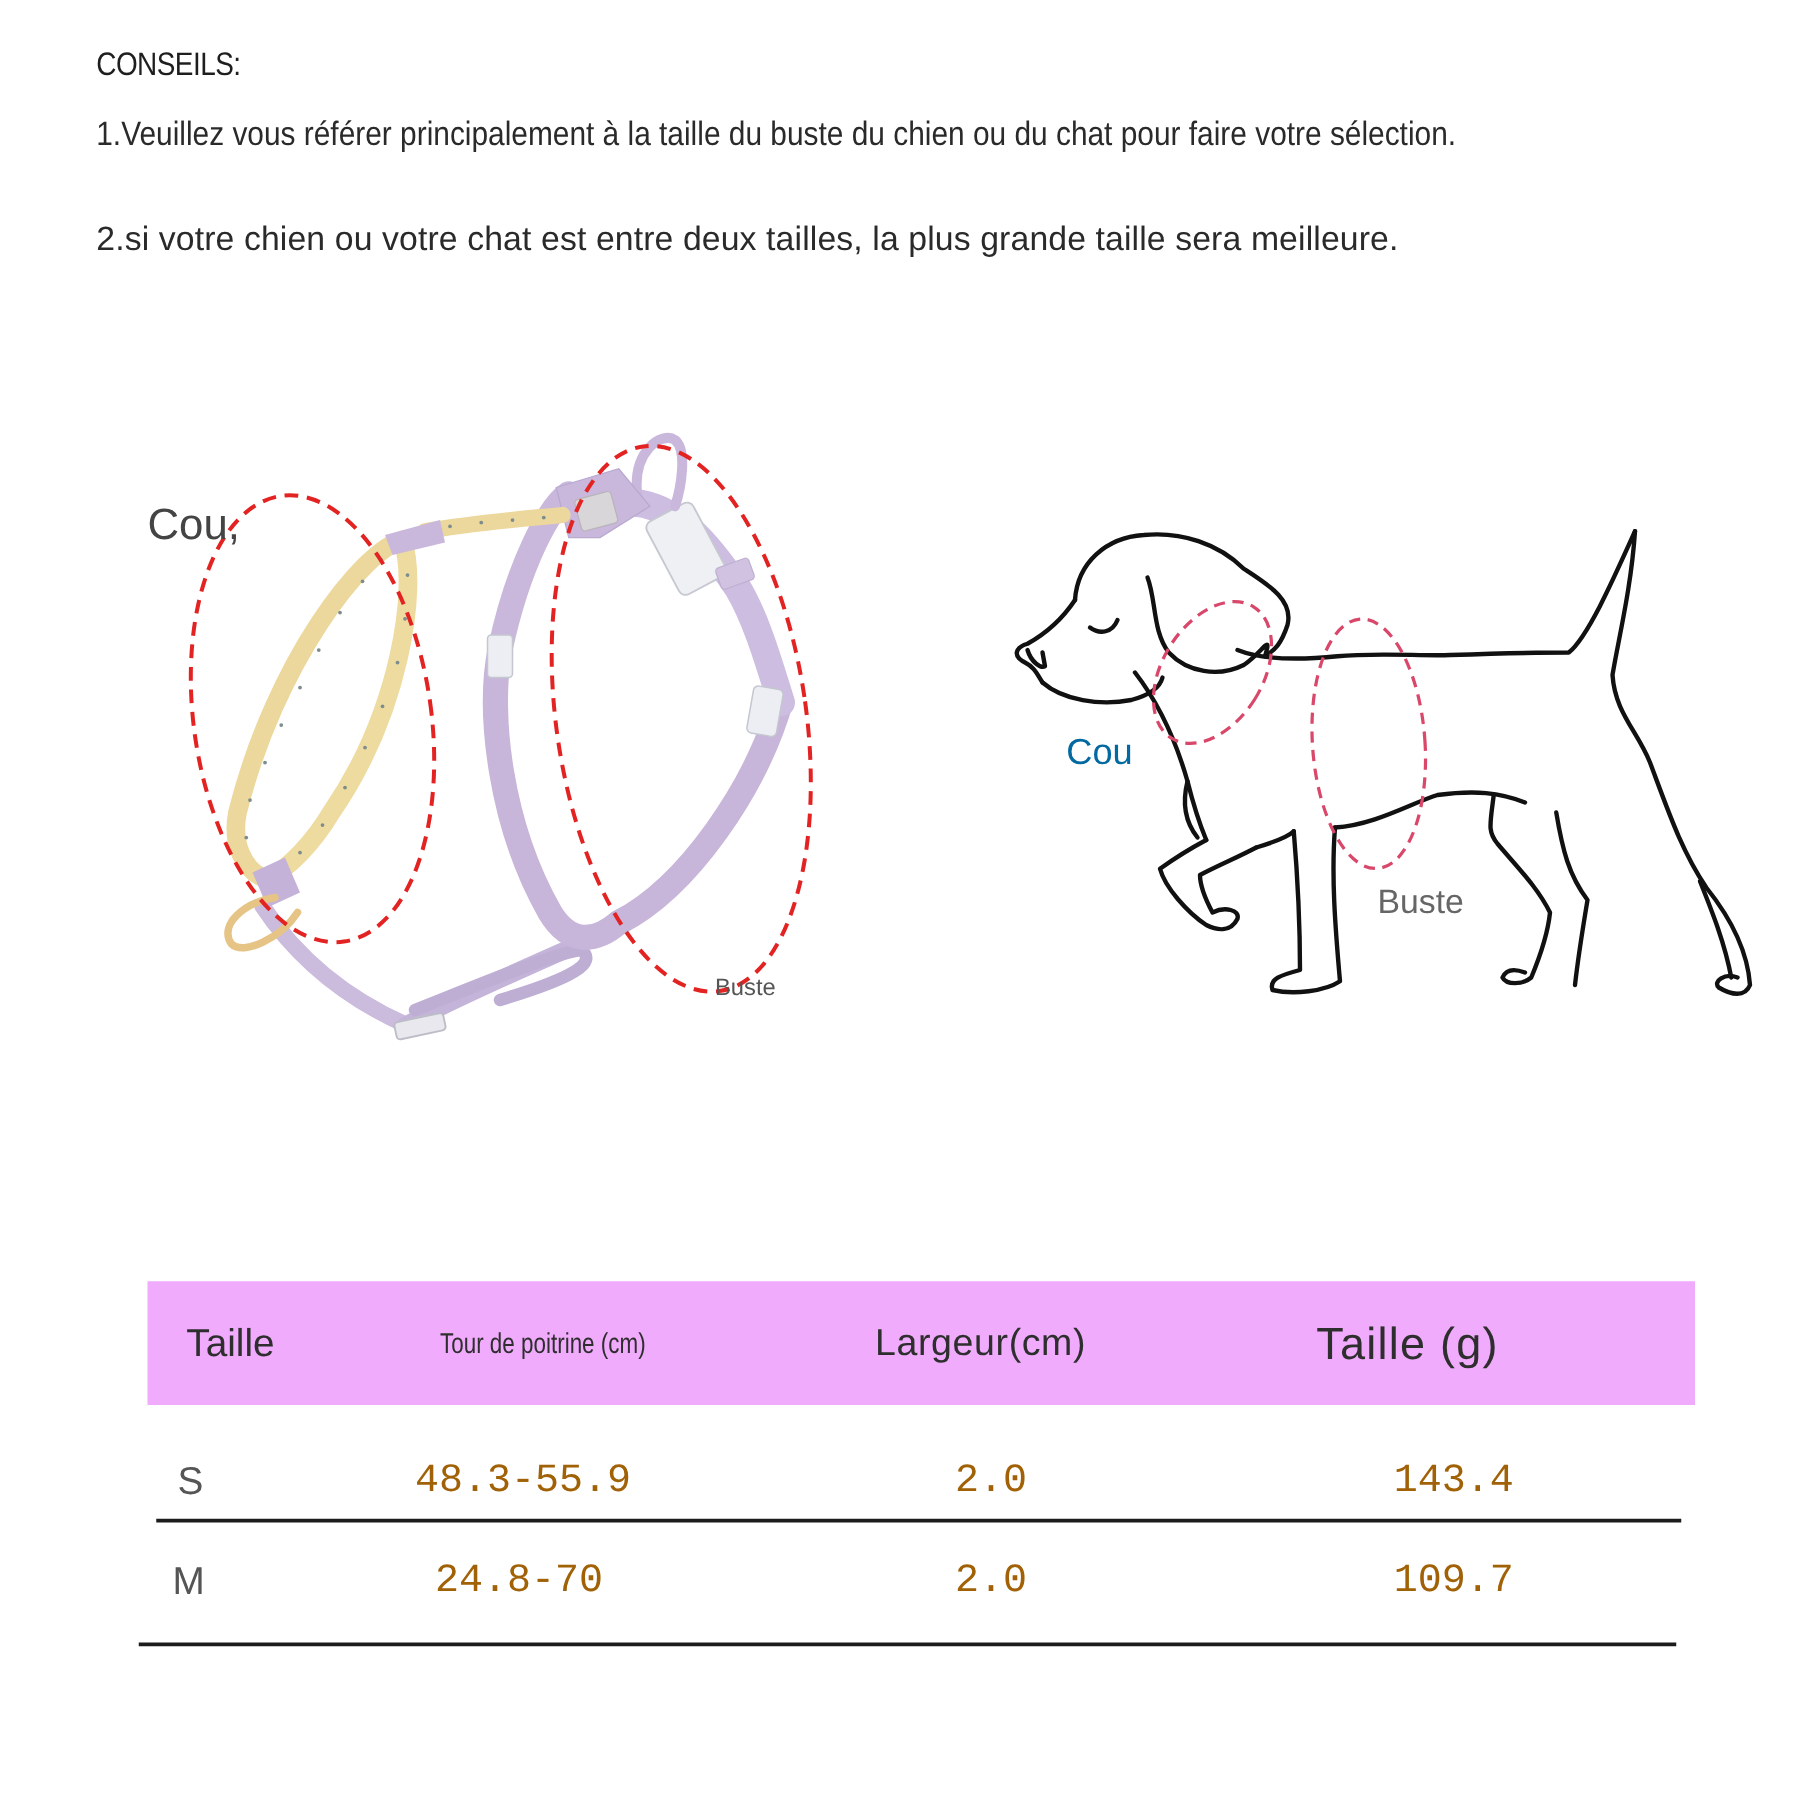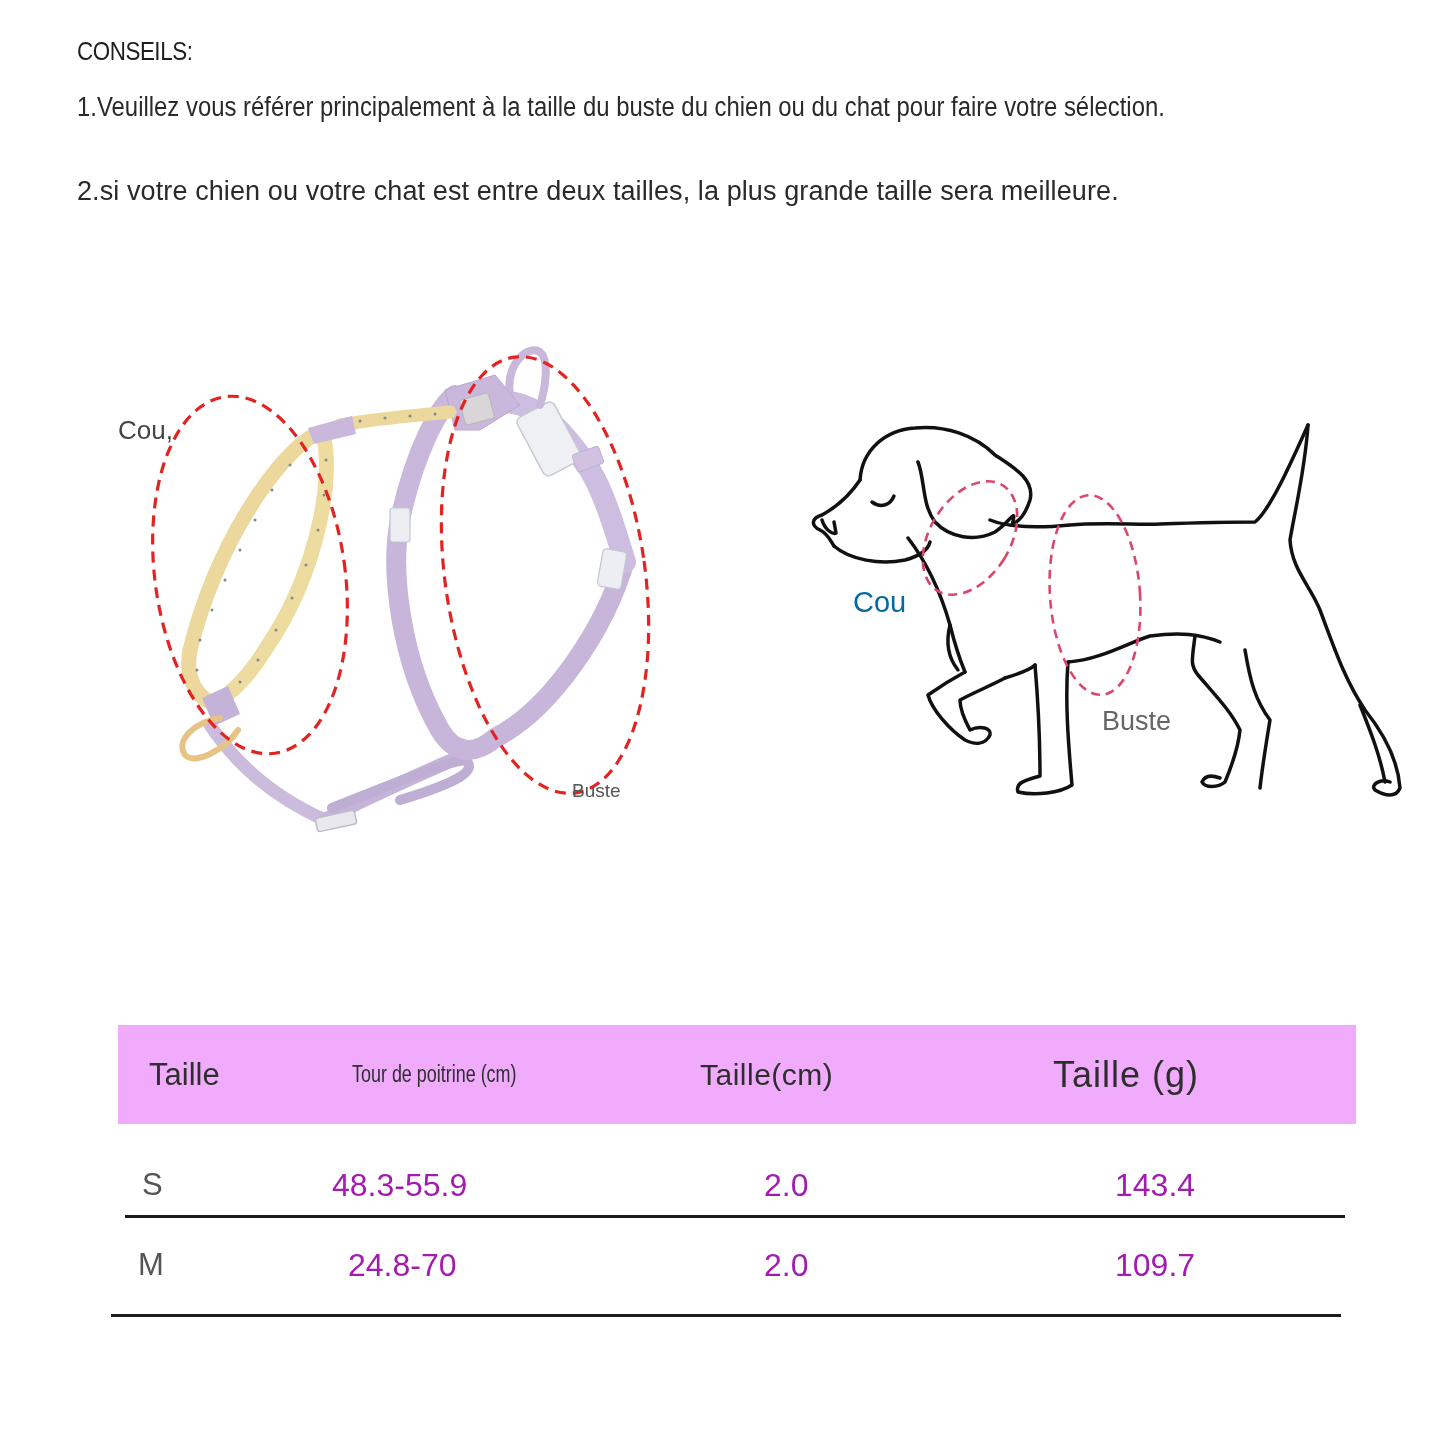--- a/index.html
+++ b/index.html
@@ -53,22 +53,22 @@
       height: 520px;
     }
     .harness-figure svg { width: 100%; height: 100%; display: block; }
     .label {
       position: absolute;
       color: #444;
       white-space: nowrap;
     }
     .harness-cou {
       left: 118px;
-      top: 415px;
-      font-size: 26px;
+      top: 400px;
+      font-size: 35px;
     }
     .harness-buste {
       left: 572px;
       top: 780px;
       font-size: 19px;
       color: #555;
     }
 
     .dog-figure {
       position: absolute;
@@ -126,23 +126,23 @@
       width: 1238px;
       height: 60px;
     }
     .row-s { top: 130px; }
     .row-m { top: 210px; }
     .td {
       position: absolute;
       top: 0;
       height: 60px;
       line-height: 60px;
-      font-family: Liberation Sans, sans-serif;
+      font-family: Liberation Mono, monospace;
       font-size: 32px;
-      color: #a21caf;
+      color: #a16207;
       white-space: nowrap;
     }
     .row-s .td-size { left: 24px; color: #555; font-family: "Liberation Sans", sans-serif; font-size: 31px; }
     .row-m .td-size { left: 20px; color: #555; font-family: "Liberation Sans", sans-serif; font-size: 31px; }
     .row-s .td-chest { left: 214px; }
     .row-m .td-chest { left: 230px; }
     .td-width { left: 646px; }
     .td-weight { left: 997px; }
 
     .rule {
@@ -270,21 +270,21 @@
     </g>
   </svg>
 </div>
 <div class="label dog-cou">Cou</div>
 <div class="label dog-buste">Buste</div>
 
 <div class="size-table">
   <div class="table-header">
     <div class="th th-size">Taille</div>
     <div class="th th-chest">Tour de poitrine (cm)</div>
-    <div class="th th-width">Taille(cm)</div>
+    <div class="th th-width">Largeur(cm)</div>
     <div class="th th-weight">Taille (g)</div>
   </div>
   <div class="row row-s">
     <div class="td td-size">S</div>
     <div class="td td-chest">48.3-55.9</div>
     <div class="td td-width">2.0</div>
     <div class="td td-weight">143.4</div>
   </div>
   <div class="row row-m">
     <div class="td td-size">M</div>

